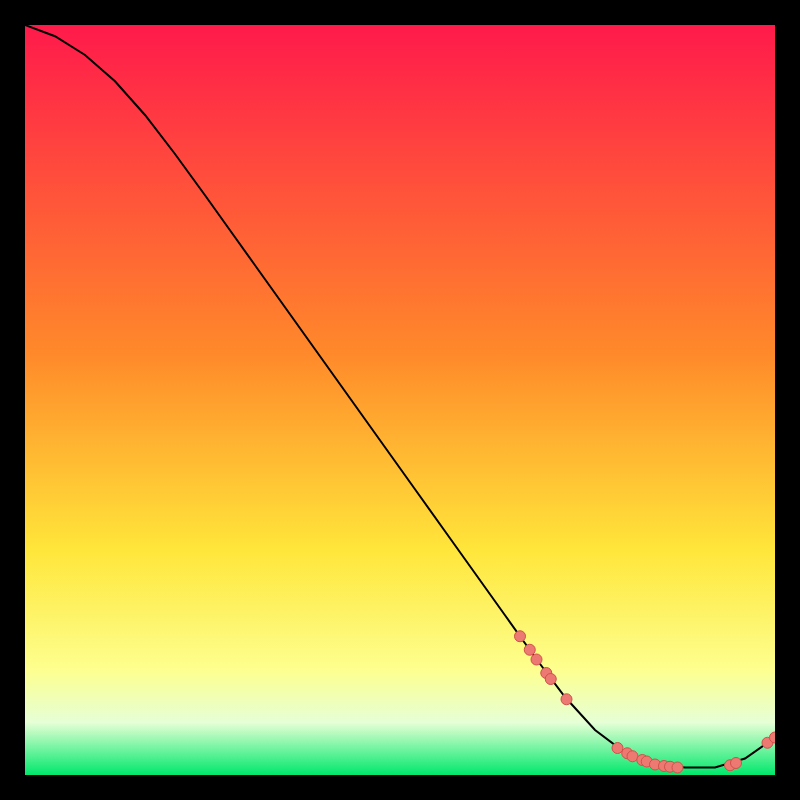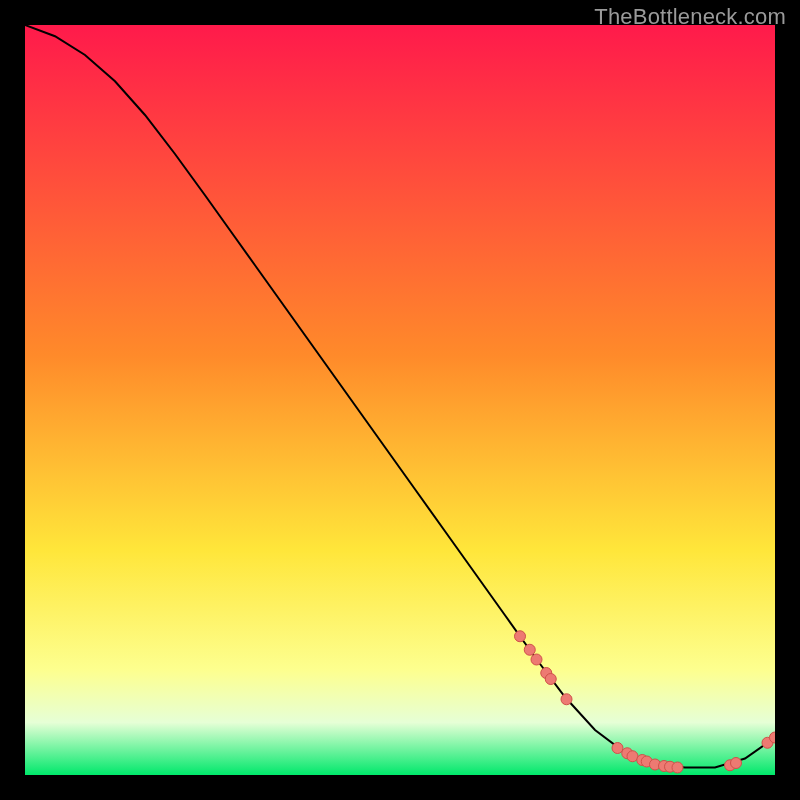--- a/index.html
+++ b/index.html
@@ -32,21 +32,20 @@
     top: 25px;
     width: 750px;
     height: 750px;
   }
   svg { display: block; }
 </style>
 </head>
 <body>
 
 <div class="stage">
-  <div class="watermark">TheBottleneck.com</div>
 
   <div class="plot">
     <svg id="chart-svg" width="750" height="750" viewBox="0 0 750 750">
       <defs>
         <linearGradient id="bg-grad" x1="0" y1="0" x2="0" y2="1">
             <stop offset="0%" stop-color="#ff1a4b"></stop>
             <stop offset="44%" stop-color="#ff8a2a"></stop>
             <stop offset="70%" stop-color="#ffe63a"></stop>
             <stop offset="86%" stop-color="#fdff8f"></stop>
             <stop offset="93%" stop-color="#e6ffd6"></stop>

